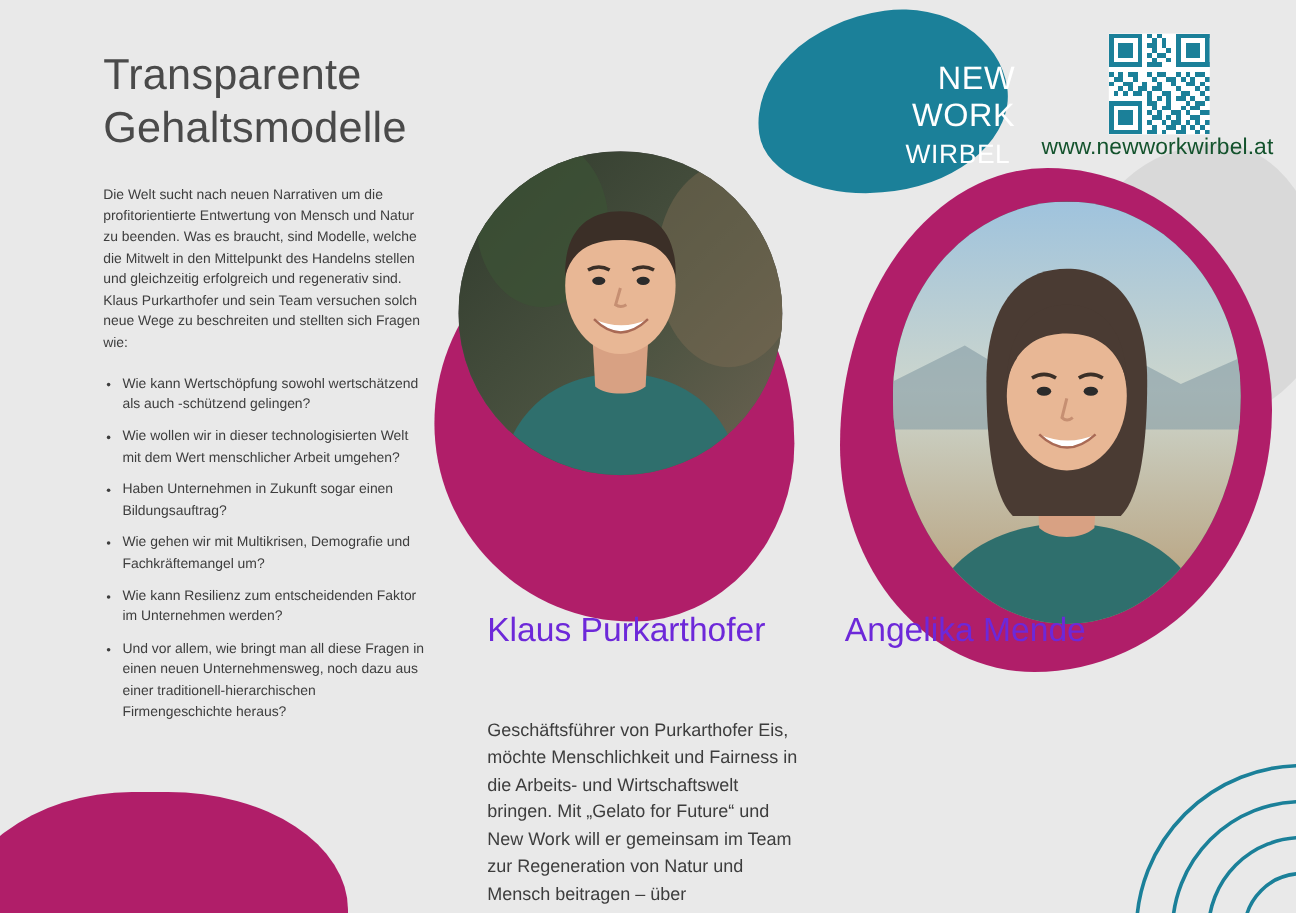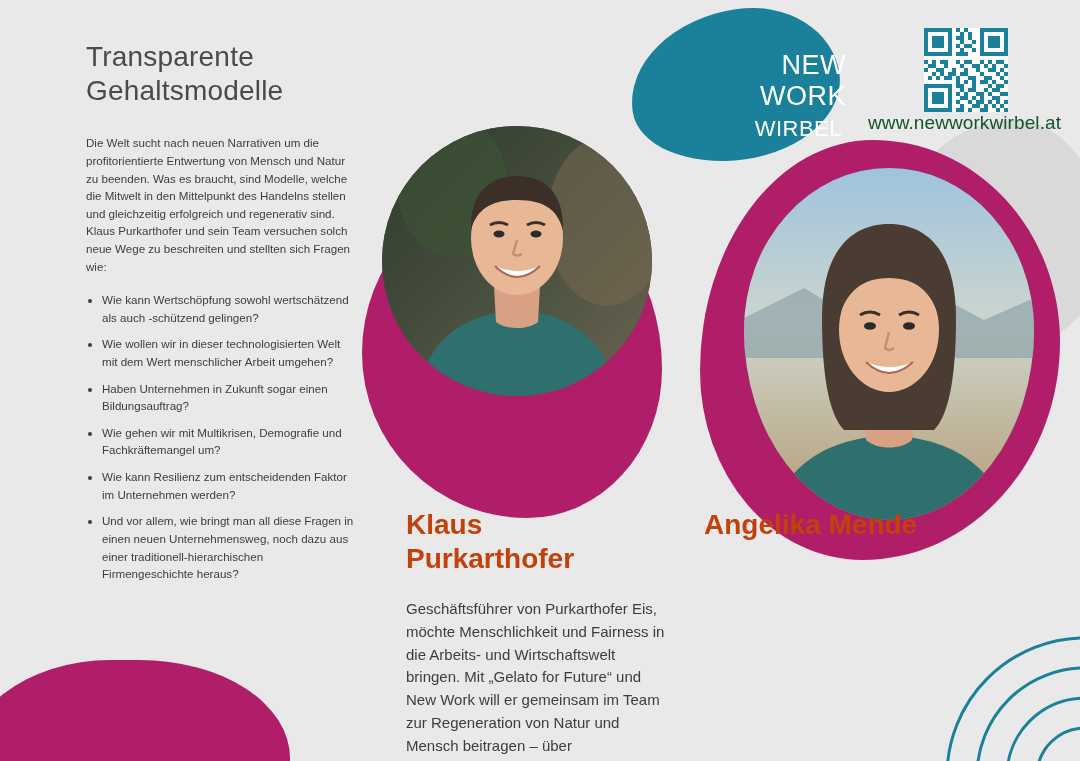--- a/index.html
+++ b/index.html
@@ -85,21 +85,21 @@
   }
   .photo svg { display: block; width: 100%; height: 100%; }
 
   
   .left-col {
     position: absolute;
     left: 86px; top: 40px;
     width: 270px;
   }
   .headline {
-    font-size: 28px;
+    font-size: 36px;
     line-height: 1.22;
     color: #4a4a4a;
     font-weight: 400;
     margin: 0 0 26px 0;
     letter-spacing: .2px;
   }
   .lead {
     font-size: 13.5px;
     line-height: 1.45;
     color: #3d3d3d;
@@ -165,22 +165,22 @@
     font-size: 19px;
     color: #14532d;
     letter-spacing: .1px;
   }
 
   
   .person-name {
     position: absolute;
     font-size: 28px;
     line-height: 1.22;
-    color: #c2410c;
-    font-weight: 700;
+    color: #6d28d9;
+    font-weight: 400;
   }
   .name-left { left: 406px; top: 508px; width: 250px; }
   .name-right { left: 704px; top: 508px; width: 250px; }
 
   .bio {
     position: absolute;
     font-size: 15px;
     line-height: 1.52;
     color: #3d3d3d;
     width: 262px;

